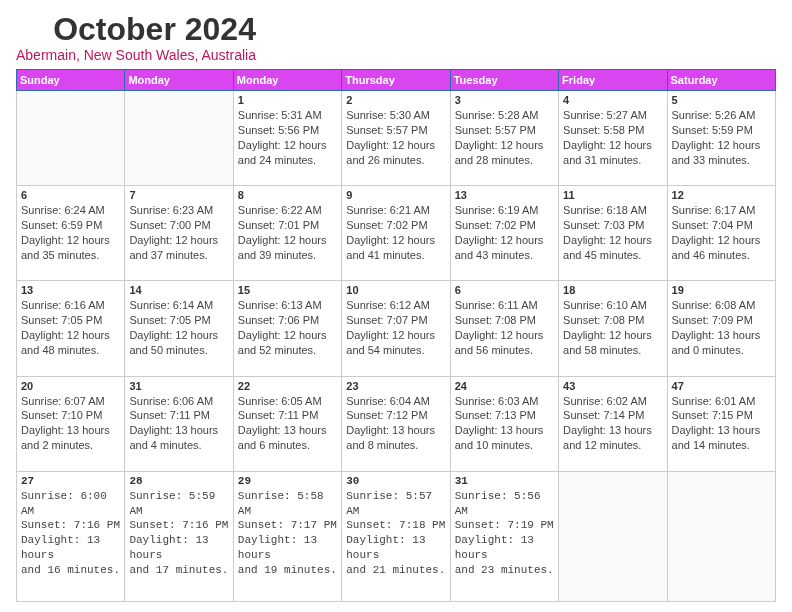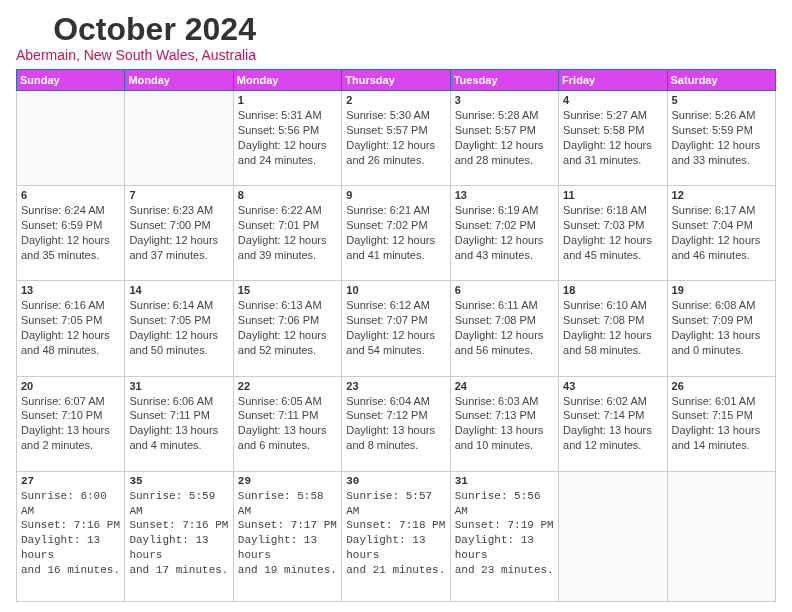--- a/index.html
+++ b/index.html
@@ -230,31 +230,31 @@
           </td>
           <td>
             <span class="day-number">24</span>
             <div class="day-info">Sunrise: 6:03 AM<br>Sunset: 7:13 PM<br>Daylight: 13 hours<br>and 10 minutes.</div>
           </td>
           <td>
             <span class="day-number">43</span>
             <div class="day-info">Sunrise: 6:02 AM<br>Sunset: 7:14 PM<br>Daylight: 13 hours<br>and 12 minutes.</div>
           </td>
           <td>
-            <span class="day-number">26</span>
+            <span class="day-number">47</span>
             <div class="day-info">Sunrise: 6:01 AM<br>Sunset: 7:15 PM<br>Daylight: 13 hours<br>and 14 minutes.</div>
           </td>
         </tr>
         <tr class="last-row">
           <td>
             <span class="day-number">27</span>
             <div class="day-info">Sunrise: 6:00 AM<br>Sunset: 7:16 PM<br>Daylight: 13 hours<br>and 16 minutes.</div>
           </td>
           <td>
-            <span class="day-number">35</span>
+            <span class="day-number">28</span>
             <div class="day-info">Sunrise: 5:59 AM<br>Sunset: 7:16 PM<br>Daylight: 13 hours<br>and 17 minutes.</div>
           </td>
           <td>
             <span class="day-number">29</span>
             <div class="day-info">Sunrise: 5:58 AM<br>Sunset: 7:17 PM<br>Daylight: 13 hours<br>and 19 minutes.</div>
           </td>
           <td>
             <span class="day-number">30</span>
             <div class="day-info">Sunrise: 5:57 AM<br>Sunset: 7:18 PM<br>Daylight: 13 hours<br>and 21 minutes.</div>
           </td>

